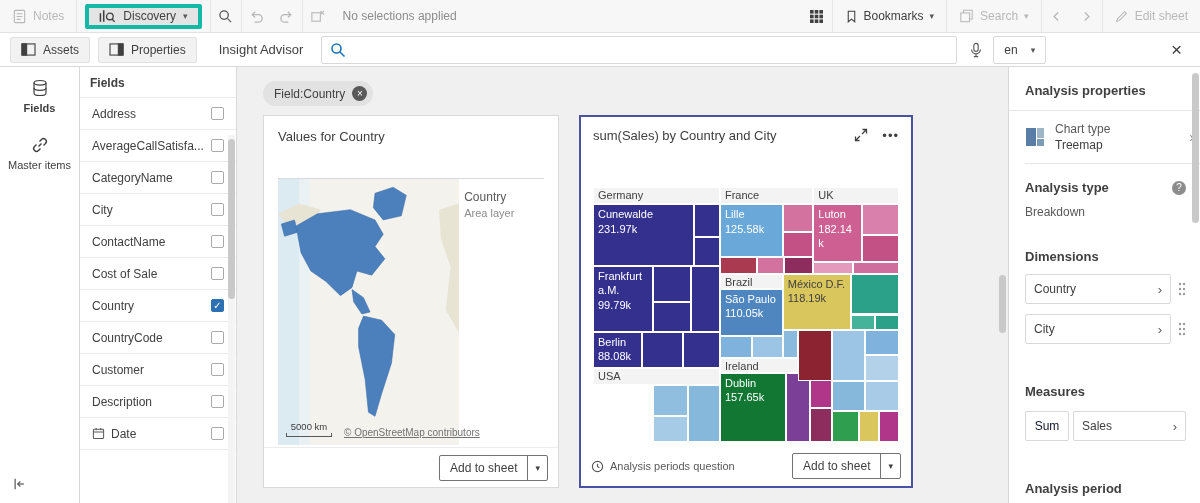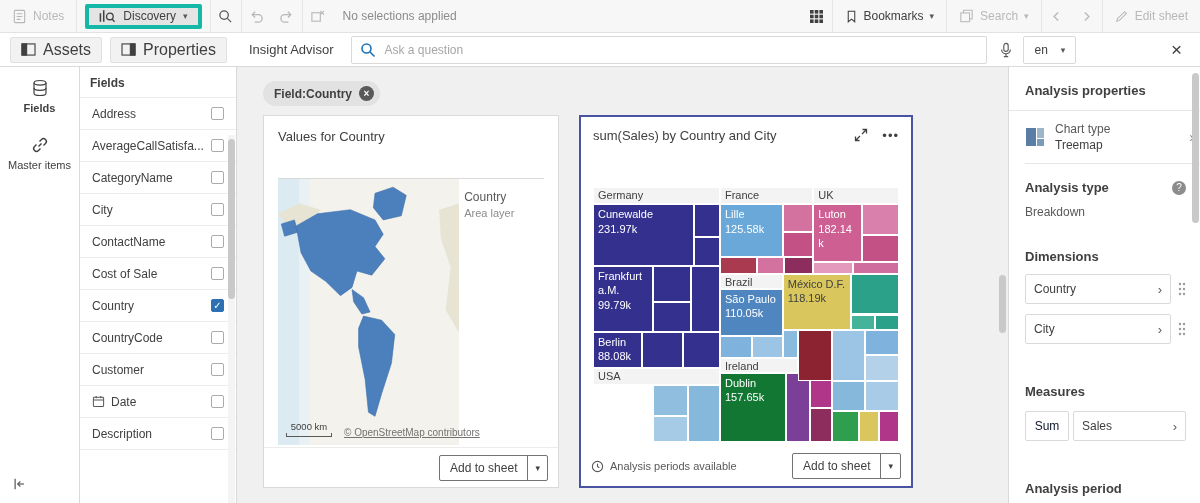--- a/index.html
+++ b/index.html
@@ -37,21 +37,21 @@
 
   
   .toolbar {
     position:absolute; top:33px; left:0; right:0; height:34px;
     background:#fff; border-bottom:1px solid #d9d9d9;
     display:flex; align-items:center; padding:0 10px;
   }
   .tool-btn {
     display:flex; align-items:center; gap:7px; height:26px; padding:0 10px;
     background:#f2f2f2; border:1px solid #e0e0e0; border-radius:2px; margin-right:8px;
-    font-size:16px; color:#404040;
+    font-size:12px; color:#404040;
   }
   .ia-label { margin:0 18px 0 14px; font-size:13px; color:#404040; }
   .ask-box {
     display:flex; align-items:center; flex:0 0 636px; height:28px;
     border:1px solid #d9d9d9; border-radius:2px; background:#fff; padding:0 8px;
   }
   .ask-box input {
     border:none; outline:none; flex:1; font-size:12px; margin-left:8px;
     font-family:"Liberation Sans", sans-serif; color:#404040;
   }
@@ -81,21 +81,21 @@
   .field-row { height:32px; display:flex; align-items:center; justify-content:space-between; padding:0 12px 0 12px; border-bottom:1px solid #ececec; font-size:12px; color:#404040; }
   .fr-left { display:flex; align-items:center; gap:6px; overflow:hidden; white-space:nowrap; }
   .checkbox { width:13px; height:13px; border:1px solid #ababab; border-radius:2px; background:#fff; flex:none; font-size:10px; line-height:12px; text-align:center; color:#fff; }
   .checkbox.checked { background:#2d70b3; border-color:#2d70b3; }
   .v-scroll { position:absolute; width:7px; border-radius:4px; background:#c9c9c9; }
   .fields-scroll-track { position:absolute; right:1px; top:68px; bottom:0; width:7px; background:#f4f4f4; }
   .fields-scroll-thumb { right:1px; top:72px; height:160px; }
 
   
   .main { flex:1; background:#f0f0f0; position:relative; overflow:hidden; }
-  .chip-row { padding:14px 16px 0 26px;font-weight:bold; }
+  .chip-row { padding:14px 16px 0 26px; }
   .chip { display:inline-flex; align-items:center; gap:7px; background:#e2e2e2; border-radius:14px; height:25px; padding:0 6px 0 11px; font-size:12px; color:#404040; }
   .chip-x { width:15px; height:15px; border-radius:50%; background:#595959; color:#fff; font-size:10px; display:flex; align-items:center; justify-content:center; line-height:1; }
   .cards { position:absolute; top:48px; left:26px; display:flex; gap:20px; }
   .card { background:#fff; height:373px; position:relative; }
   .map-card { width:296px; border:1px solid #d9d9d9; }
   .treemap-card { width:334px; border:2px solid #4a52a2; }
   .card-title { padding:13px 14px 0; font-size:13px; color:#404040; }
   .card-footer { position:absolute; left:0; right:0; bottom:0; height:40px; display:flex; align-items:center; padding:0 10px; background:#fff; }
   .map-card .card-footer { border-top:1px solid #ececec; justify-content:flex-end; }
   .treemap-card .card-footer { justify-content:space-between; }
@@ -281,21 +281,20 @@
     <span>Properties</span>
   </div>
   <span class="ia-label">Insight Advisor</span>
   <div class="ask-box">
     <span>
       <svg width="16" height="16" viewBox="0 0 16 16" fill="none" stroke="#1f73b7" stroke-width="1.6">
           <circle cx="6.5" cy="6.5" r="4.5"></circle>
           <path d="M10 10l4.5 4.5"></path>
         </svg>
     </span>
-    <input type="text" placeholder="Ask a question" style="">
   </div>
   <span class="mic-btn">
     <svg width="14" height="16" viewBox="0 0 16 18" fill="none" stroke="#595959" stroke-width="1.3">
         <rect x="5.5" y="1.5" width="5" height="9" rx="2.5"></rect>
         <path d="M3 8.5a5 5 0 0 0 10 0M8 13.5v3M5.5 16.5h5"></path>
       </svg>
   </span>
   <div class="lang-select">
     <span>en</span>
     <span class="caret">▾</span>
@@ -387,33 +386,33 @@
           <span class="checkbox"></span>
         </div>
         <div class="field-row">
           <span class="fr-left">
             <span>Customer</span>
           </span>
           <span class="checkbox"></span>
         </div>
         <div class="field-row">
           <span class="fr-left">
+            <span>Description</span>
+          </span>
+          <span class="checkbox"></span>
+        </div>
+        <div class="field-row">
+          <span class="fr-left">
             <span>
               <svg width="13" height="13" viewBox="0 0 14 14" fill="none" stroke="#595959" stroke-width="1.1">
                 <rect x="1.5" y="2.5" width="11" height="10" rx="1"></rect>
                 <path d="M1.5 5.5h11M4.5 1v2.5M9.5 1v2.5"></path>
               </svg>
             </span>
             <span>Date</span>
-          </span>
-          <span class="checkbox"></span>
-        </div>
-        <div class="field-row">
-          <span class="fr-left">
-            <span>Description</span>
           </span>
           <span class="checkbox"></span>
         </div>
       </div>
     <div class="fields-scroll-track"></div>
     <div class="v-scroll fields-scroll-thumb"></div>
   </div>
 
   <div class="main">
     <div class="chip-row">
@@ -550,21 +549,21 @@
             <div class="tm-block tm-cell" style="left: 93.5%; top: 88%; width: 6.5%; height: 12%; background: rgb(176, 54, 138);"></div>
           </div>
         <div class="card-footer">
           <span class="tm-foot-note">
             <span>
               <svg width="13" height="13" viewBox="0 0 14 14" fill="none" stroke="#595959" stroke-width="1.2">
                   <circle cx="7" cy="7" r="5.5"></circle>
                   <path d="M7 4v3l2 1.5"></path>
                 </svg>
             </span>
-            <span>Analysis periods available</span>
+            <span>Analysis periods question</span>
           </span>
           <span class="add-btn">
             <span class="lbl">Add to sheet</span>
             <span class="dd">▾</span>
           </span>
         </div>
       </div>
     </div>
     <div class="v-scroll main-scroll-thumb"></div>
   </div>

